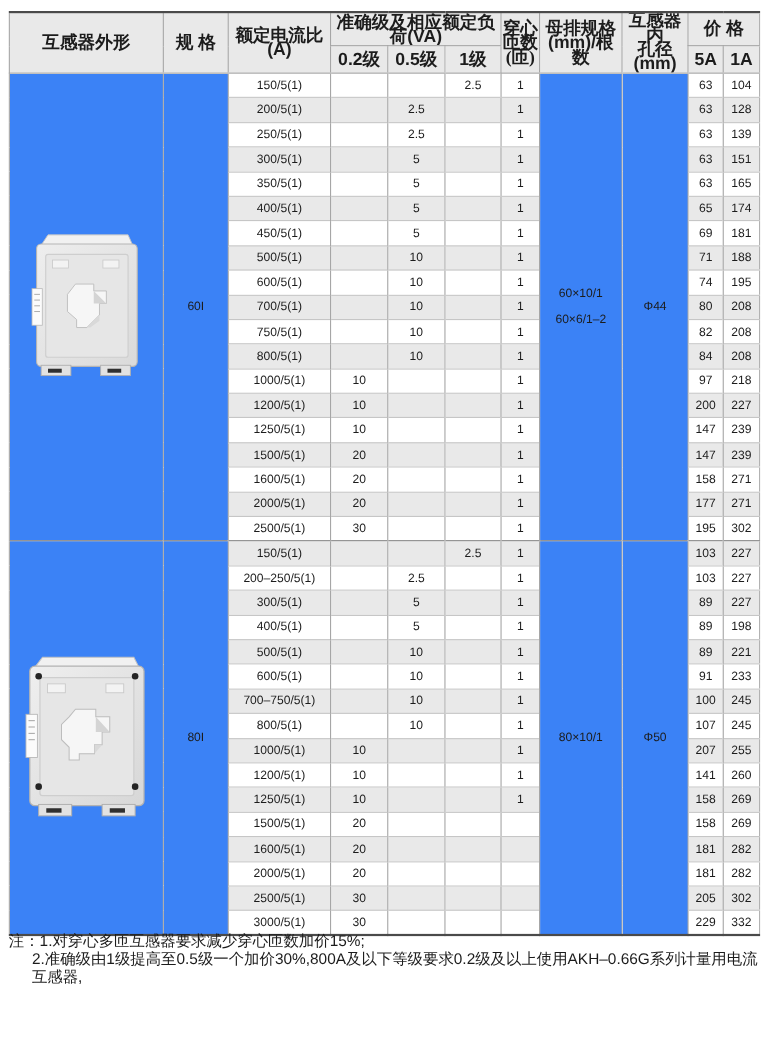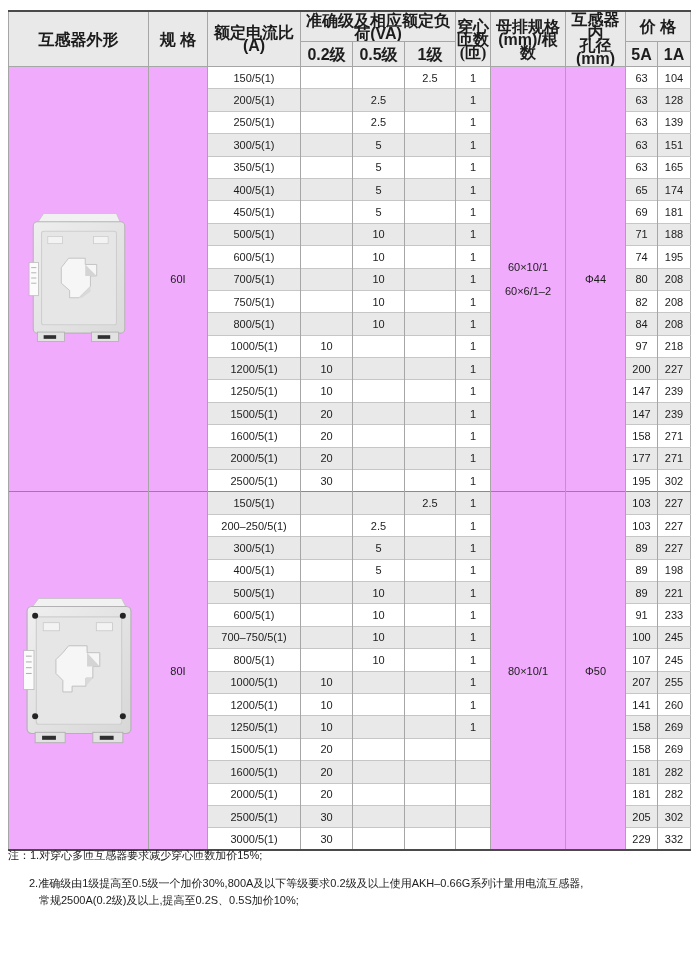--- a/index.html
+++ b/index.html
@@ -19,27 +19,27 @@
     border-bottom: 1px solid #a6a6a6; font-size: 16px; line-height: 13px; padding: 1px 0;
   }
   thead tr.h1 { height: 23px; }
   thead tr.h2 { height: 24px; }
   tbody tr { height: 22.4px; }
   tbody td { text-align: center; vertical-align: middle; font-size: 11px; }
   tbody td.c { border-top: 1px solid #c6c6c6; }
   tbody tr:first-child td { border-top: none; }
   tbody tr.section-start td { border-top: 1px solid #8a8a8a; }
   td.stripe { background: #e9e9e9; }
-  td.merged { background: #f0abfc; vertical-align: middle; text-align: center; }
+  td.merged { background: #3b82f6; vertical-align: middle; text-align: center; }
   td.shape-cell { text-align: center; }
   .busline { line-height: 14px; padding: 5px 0; }
   .small-hdr { font-size: 10.5px; line-height: 11px; font-family: Liberation Serif, serif; }
 
-  #notes { position: absolute; left: 8px; top: 847px; width: 684px; font-size: 11px; line-height: 16.3px; color: #1c1c1c; }
-  .note-line.indent-1 { padding-left: 21px; margin-top: 12px; }
+  #notes { position: absolute; left: 8px; top: 847px; width: 684px; font-size: 14px; line-height: 16.3px; color: #1c1c1c; }
+  .note-line.indent-1 { padding-left: 21px; }
   .note-line.indent-2 { padding-left: 31px; }
   .photo-wrap { display: inline-block; line-height: 0; }
 </style>
 </head>
 <body>
 
 <table id="spec-table">
   <colgroup>
     <col style="width:140px">
       <col style="width:59px">
@@ -466,14 +466,13 @@
         <td class="c"></td>
         <td class="c">229</td>
         <td class="c">332</td>
       </tr>
     </tbody>
 </table>
 
 <div id="notes">
     <div class="note-line indent-0"><span>注：</span><span>1.对穿心多匝互感器要求减少穿心匝数加价15%;</span></div>
     <div class="note-line indent-1">2.准确级由1级提高至0.5级一个加价30%,800A及以下等级要求0.2级及以上使用AKH–0.66G系列计量用电流互感器,</div>
-    <div class="note-line indent-2">常规2500A(0.2级)及以上,提高至0.2S、0.5S加价10%;</div>
   </div>
 
 </body></html>

